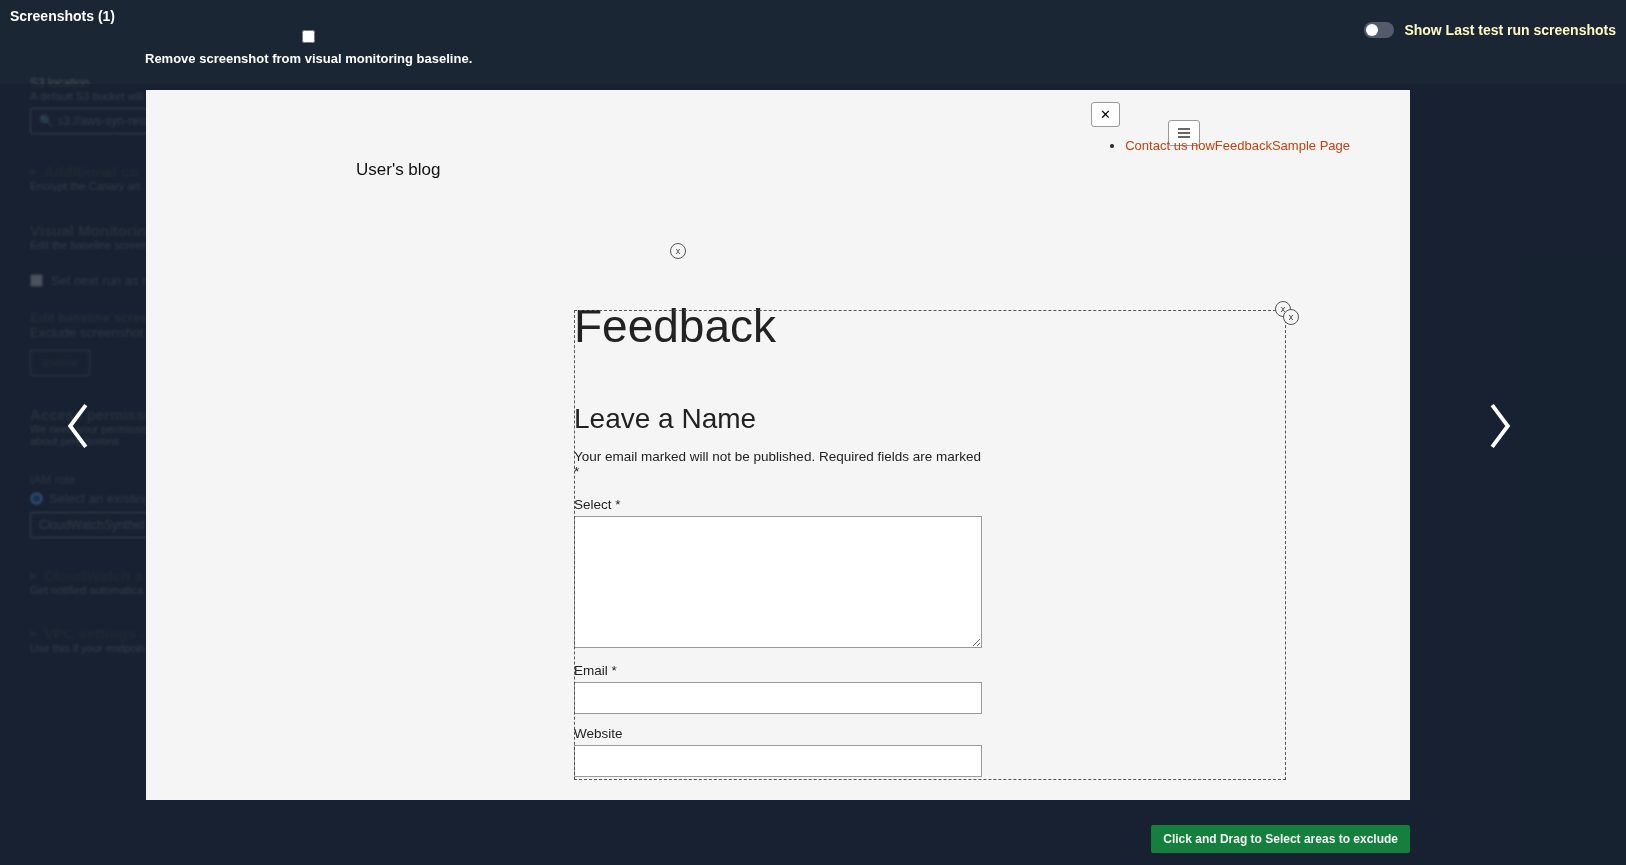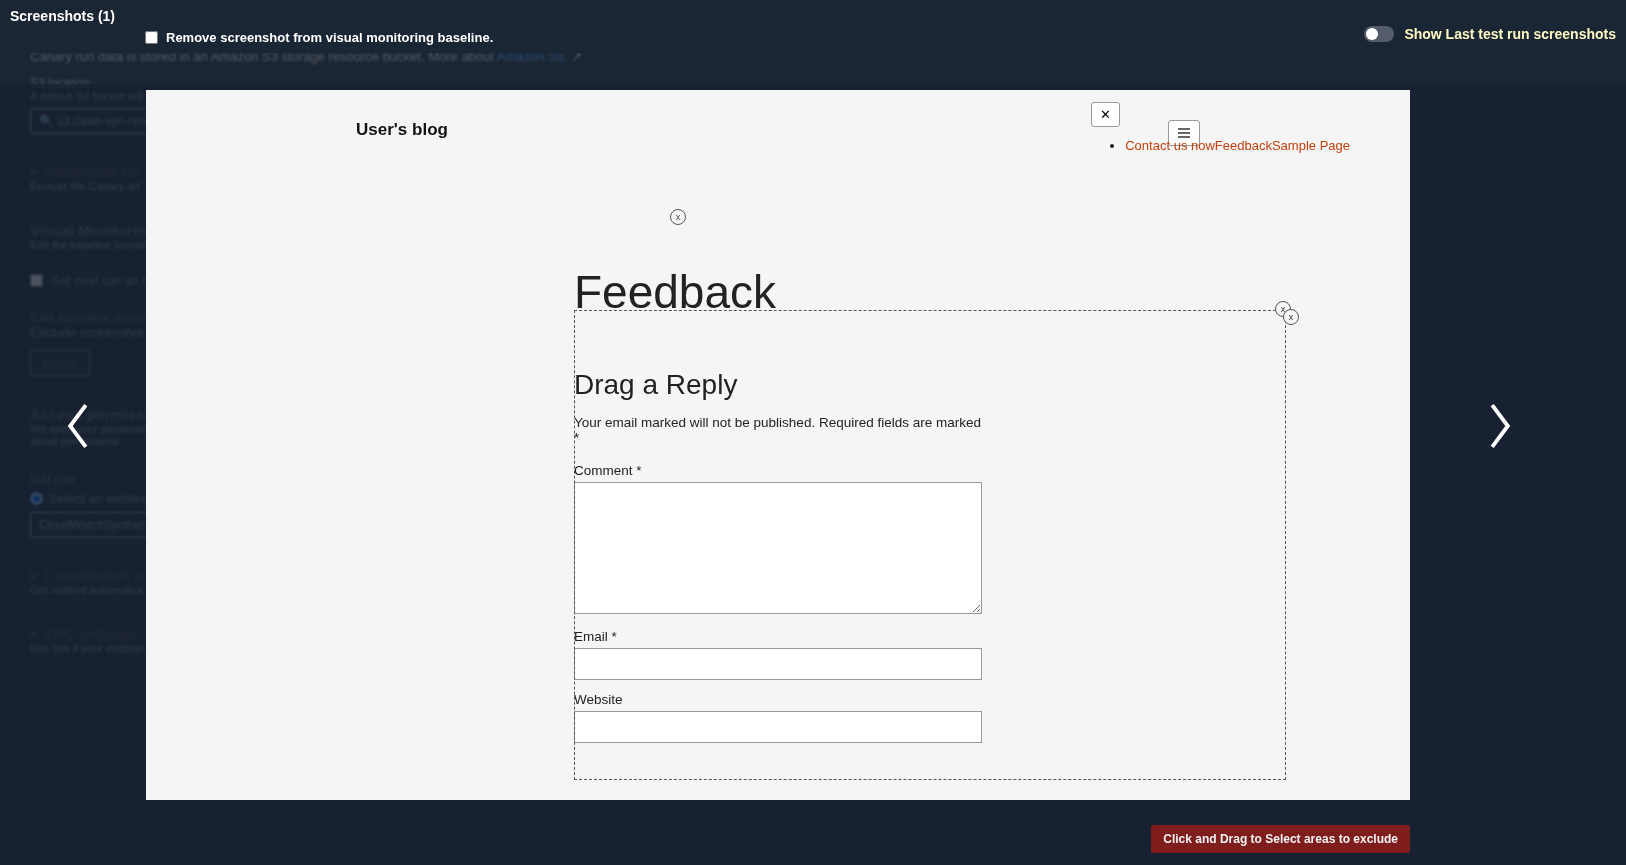--- a/index.html
+++ b/index.html
@@ -13,26 +13,26 @@
     position: relative;
   }
   .topbar {
     position: relative;
     z-index: 100;
     background: #1b2635;
     color: #fff;
     padding: 8px 10px 8px 10px;
     display: flex;
     justify-content: space-between;
-    align-items: center;
+    align-items: flex-start;
   }
   .topbar-left { font-size: 14px; }
   .topbar-title { font-weight: 700; margin-bottom: 2px; }
   .topbar-sub { font-weight: 700; font-size: 13px; margin-bottom: 6px; }
-  .topbar-checkrow { display: flex; align-items: center; gap: 8px; padding-left: 135px; margin-top: 6px; }
+  .topbar-checkrow { display: flex; align-items: center; gap: 8px; padding-left: 135px; margin-top: 6px; flex-direction: column; }
   .topbar-checkrow input { width: 13px; height: 13px; }
   .topbar-checkrow label { font-size: 13px; font-weight: 700; }
   .topbar-right { display: flex; align-items: center; gap: 10px; padding-top: 14px; }
   .toggle {
     width: 30px; height: 16px; border-radius: 8px; background: #545b6b;
     position: relative; cursor: pointer;
   }
   .toggle::after {
     content: ""; position: absolute; left: 2px; top: 2px;
     width: 12px; height: 12px; background: #fff; border-radius: 50%;
@@ -97,21 +97,21 @@
   .nav-arrow svg { width: 32px; height: 52px; }
   .nav-prev { left: 62px; }
   .nav-next { right: 110px; }
 
   .blog-header {
     display: flex;
     align-items: flex-start;
     padding: 30px 210px 10px 210px;
     position: relative;
   }
-  .blog-title { font-weight: 700; font-size: 17px; color: #111; flex: 1; }
+  .blog-title { font-weight: 400; font-size: 17px; color: #111; flex: 1; margin-top: 40px; }
   .hamburger-btn {
     border: 1px solid #999;
     background: #fff;
     border-radius: 3px;
     padding: 6px 8px;
     cursor: pointer;
   }
   .hamburger-btn svg { display: block; }
   .modal-close {
     position: absolute;
@@ -191,21 +191,21 @@
     width: 408px; height: 32px;
     border: 1px solid #999; background:#fff;
     padding: 0 6px; font-size: 13px;
   }
 
   .hint-pill {
     position: absolute;
     right: 216px;
     bottom: 12px;
     z-index: 80;
-    background: #7f1d1d;
+    background: #15803d;
     color: #f2f2f2;
     font-size: 12px;
     font-weight: 700;
     padding: 7px 12px;
     border-radius: 2px;
   }
 </style>
 </head>
 <body>
 
@@ -326,29 +326,29 @@
   </div>
 
   <div class="page-heading">Feedback</div>
 
   <div class="selection-box sel1">
     <div class="sel-handle h1">x</div>
     <div class="sel-handle h2">x</div>
   </div>
 
   <div class="form-area">
-    <h2>Drag a Reply</h2>
+    <h2>Leave a Name</h2>
     <div class="form-note">
       <span>Your email marked will not be published.</span>
       <span>Required fields are marked</span>
       <span>*</span>
     </div>
 
     <div class="form-field">
-      <label><span>Comment</span> <span>*</span></label>
+      <label><span>Select</span> <span>*</span></label>
       <textarea style=""></textarea>
     </div>
 
     <div class="form-field">
       <label><span>Email</span> <span>*</span></label>
       <input type="text" style="">
     </div>
 
 
     <div class="form-field">

